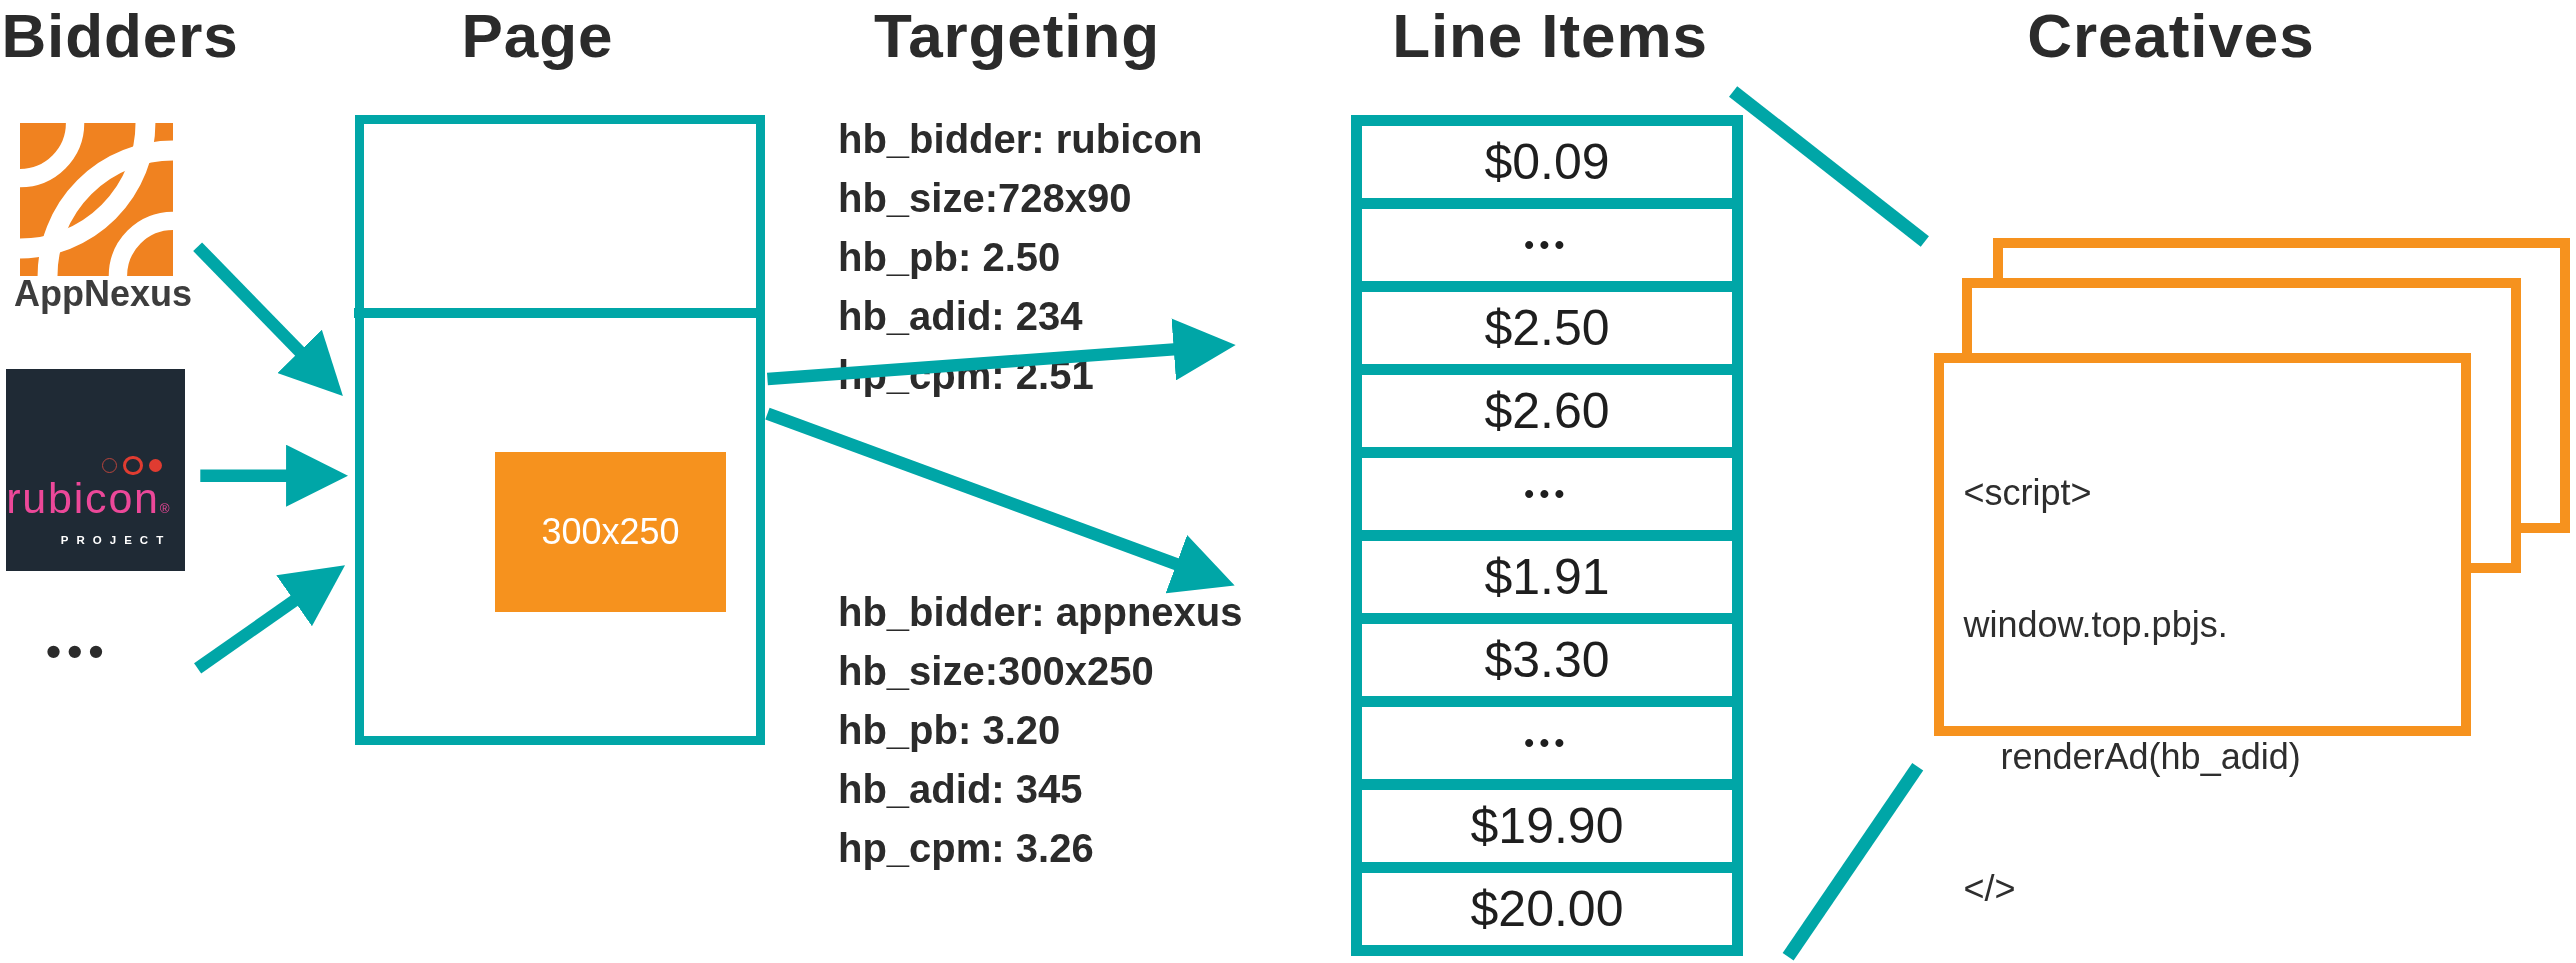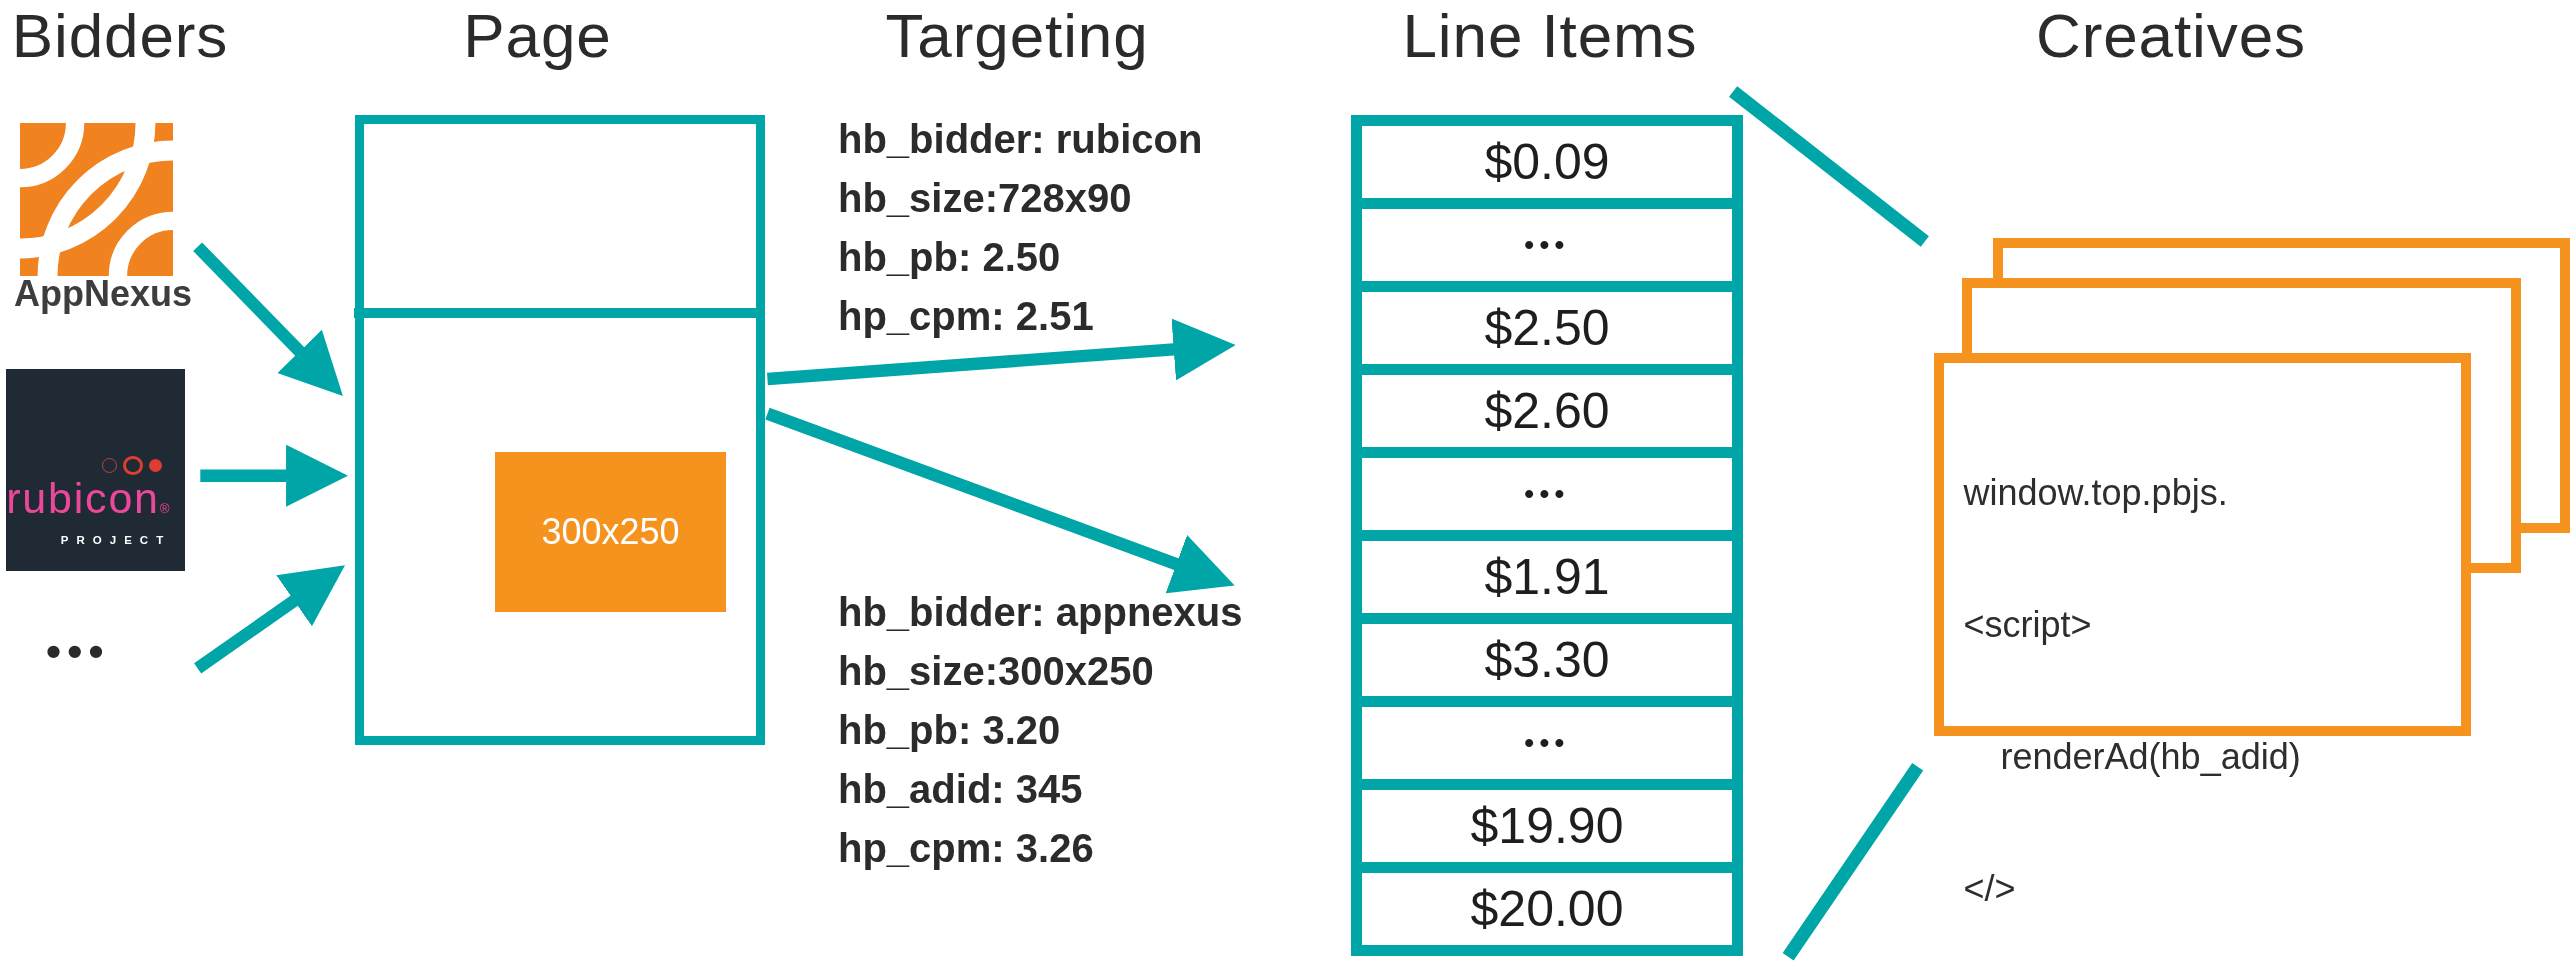--- a/index.html
+++ b/index.html
@@ -8,21 +8,21 @@
     background:#ffffff;
     font-family:"Liberation Sans", sans-serif;
     overflow:hidden;
     position:relative;
   }
   .abs{position:absolute;}
 
   
   .col-header{
     position:absolute; top:0; height:82px;
-    font-size:62px; font-weight:400; color:#2b2b2b;
+    font-size:62px; font-weight:700; color:#2b2b2b;
     letter-spacing:0.9px; text-align:center; white-space:nowrap;
   }
 
   
   .ax-tile{left:19.5px; top:123px; width:153px; height:153px;}
   .ax-label{
     left:14px; top:273px; width:163px; text-align:center;
     font-size:36px; font-weight:bold; color:#3d3d3d;
   }
   .rub-tile{
@@ -142,20 +142,21 @@
 
 <div class="abs page-box">
   <div class="page-divider"></div>
   <div class="ad-rect">300x250</div>
 </div>
 
 <div class="abs targeting-block tb1">
   <div>hb_bidder: rubicon</div>
   <div>hb_size:728x90</div>
   <div>hb_pb: 2.50</div>
+  <div>hb_adid: 234</div>
   <div>hp_cpm: 2.51</div>
 </div>
 <div class="abs targeting-block tb2">
   <div>hb_bidder: appnexus</div>
   <div>hb_size:300x250</div>
   <div>hb_pb: 3.20</div>
   <div>hb_adid: 345</div>
   <div>hp_cpm: 3.26</div>
 </div>
 
@@ -169,22 +170,22 @@
   <div class="li-row">$3.30</div>
   <div class="li-row dots">•••</div>
   <div class="li-row">$19.90</div>
   <div class="li-row">$20.00</div>
 </div>
 
 <div class="card card-back"></div>
 <div class="card card-mid"></div>
 <div class="card card-front">
   <div class="code">
+    <div>&lt;script&gt;</div>
     <div>window.top.pbjs.</div>
-    <div>&lt;script&gt;</div>
     <div class="indent">renderAd(hb_adid)</div>
     <div>&lt;/&gt;</div>
   </div>
 </div>
 
 <svg class="overlay" width="2576" height="963" viewBox="0 0 2901 1085">
   <defs>
     <marker id="ah" markerWidth="5" markerHeight="5" refX="3.6" refY="2.5" orient="auto" markerUnits="strokeWidth">
       <path d="M0,0 L5,2.5 L0,5 Z" fill="#00a6a7"></path>
     </marker>

